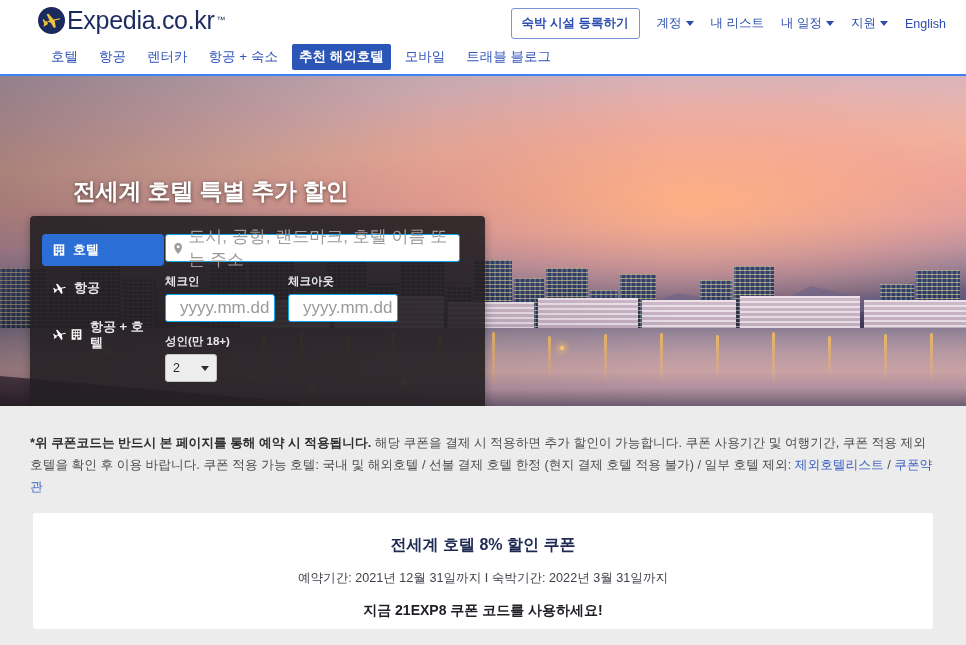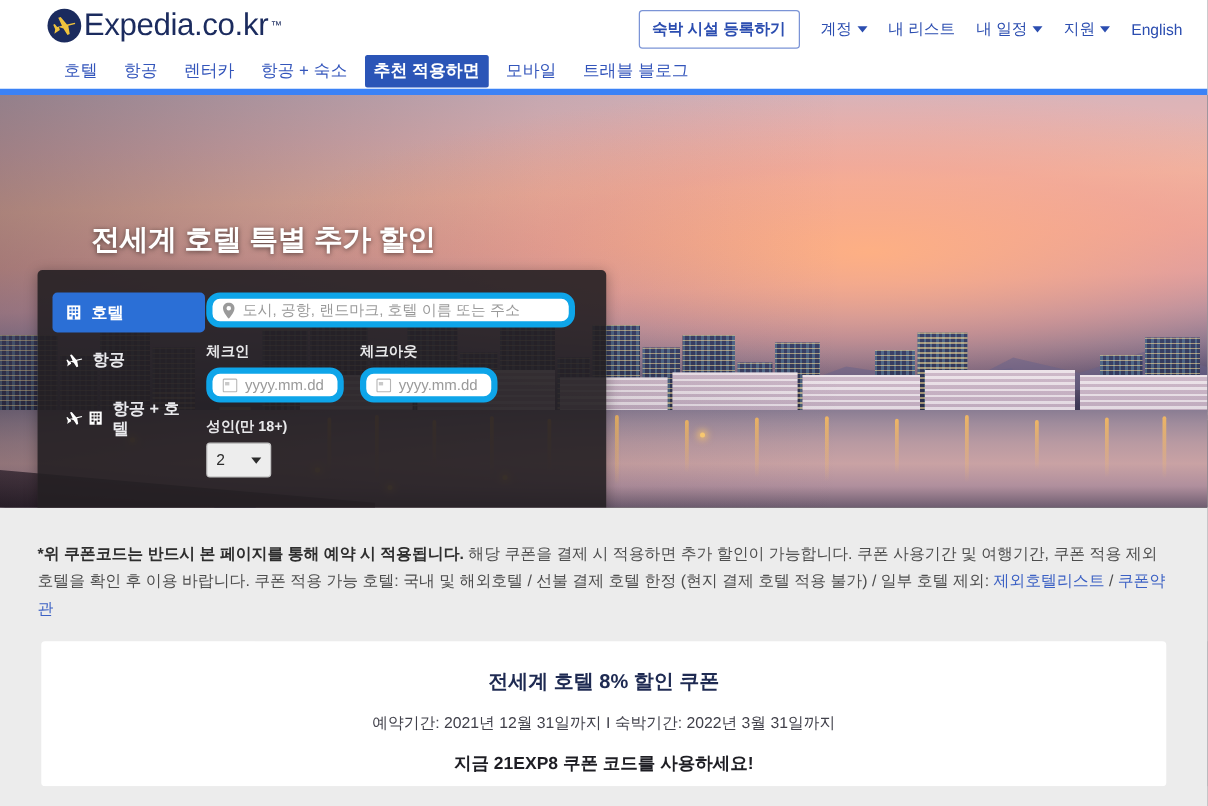--- a/index.html
+++ b/index.html
@@ -8,21 +8,21 @@
     font-family: "Liberation Sans", "DejaVu Sans", sans-serif;
     background: #ececec;
     overflow: hidden;
   }
 
   
   .header {
     background: #ffffff;
     height: 76px;
     position: relative;
-    border-bottom: 5px solid #3b82f6;
+    border-bottom: 2px solid #3b82f6;
   }
   .logo-wrap {
     position: absolute; left: 38px; top: 6px;
     display: flex; align-items: center; gap: 2px;
   }
   .logo-mark {
     width: 27px; height: 27px; border-radius: 50%;
     background: #1b2b5e;
     position: relative;
     display: inline-block;
@@ -190,24 +190,24 @@
   }
   .ptab.active { background: #2b6fd6; color: #fff; }
   .ptab .ico { flex: 0 0 auto; display: flex; gap: 3px; align-items: center; }
 
   .fields { position: absolute; left: 135px; top: 18px; right: 14px; }
   .flabel {
     color: #e8e8ea; font-size: 11.5px; font-weight: 700; margin-bottom: 5px;
     display: block;
   }
   .inp {
-    background: #fff; border: 5px solid #0ea5e9; border-radius: 11px;
+    background: #fff; border: 1px solid #0ea5e9; border-radius: 3px;
     height: 28px; display: flex; align-items: center; gap: 6px;
     padding: 0 8px;
-    font-size: 12px; color: #9a9a9a;
+    font-size: 17px; color: #9a9a9a;
   }
   .inp.dest { width: 295px; }
   .row2 { display: flex; gap: 13px; margin-top: 12px; }
   .inp.date { width: 110px; }
   .row3 { display: flex; gap: 13px; margin-top: 12px; }
   .sel {
     background: #ededed; border: 1px solid #c4c4c4; border-radius: 3px;
     height: 28px; width: 52px;
     display: flex; align-items: center; justify-content: space-between;
     padding: 0 7px; font-size: 12.5px; color: #2c2c2c; cursor: pointer;
@@ -282,21 +282,21 @@
     <span class="topnav-item">
       <span>English</span>
     </span>
   </div>
 
   <div class="mainnav">
     <span class="mainnav-item">호텔</span>
     <span class="mainnav-item">항공</span>
     <span class="mainnav-item">렌터카</span>
     <span class="mainnav-item">항공 + 숙소</span>
-    <span class="mainnav-item active">추천 적용하면</span>
+    <span class="mainnav-item active">추천 해외호텔</span>
     <span class="mainnav-item">모바일</span>
     <span class="mainnav-item">트래블 블로그</span>
   </div>
 </div>
 
 <div class="hero">
   <div class="hero-sky"></div>
   <div class="mountain m1"></div>
   <div class="mountain m2"></div>
 

